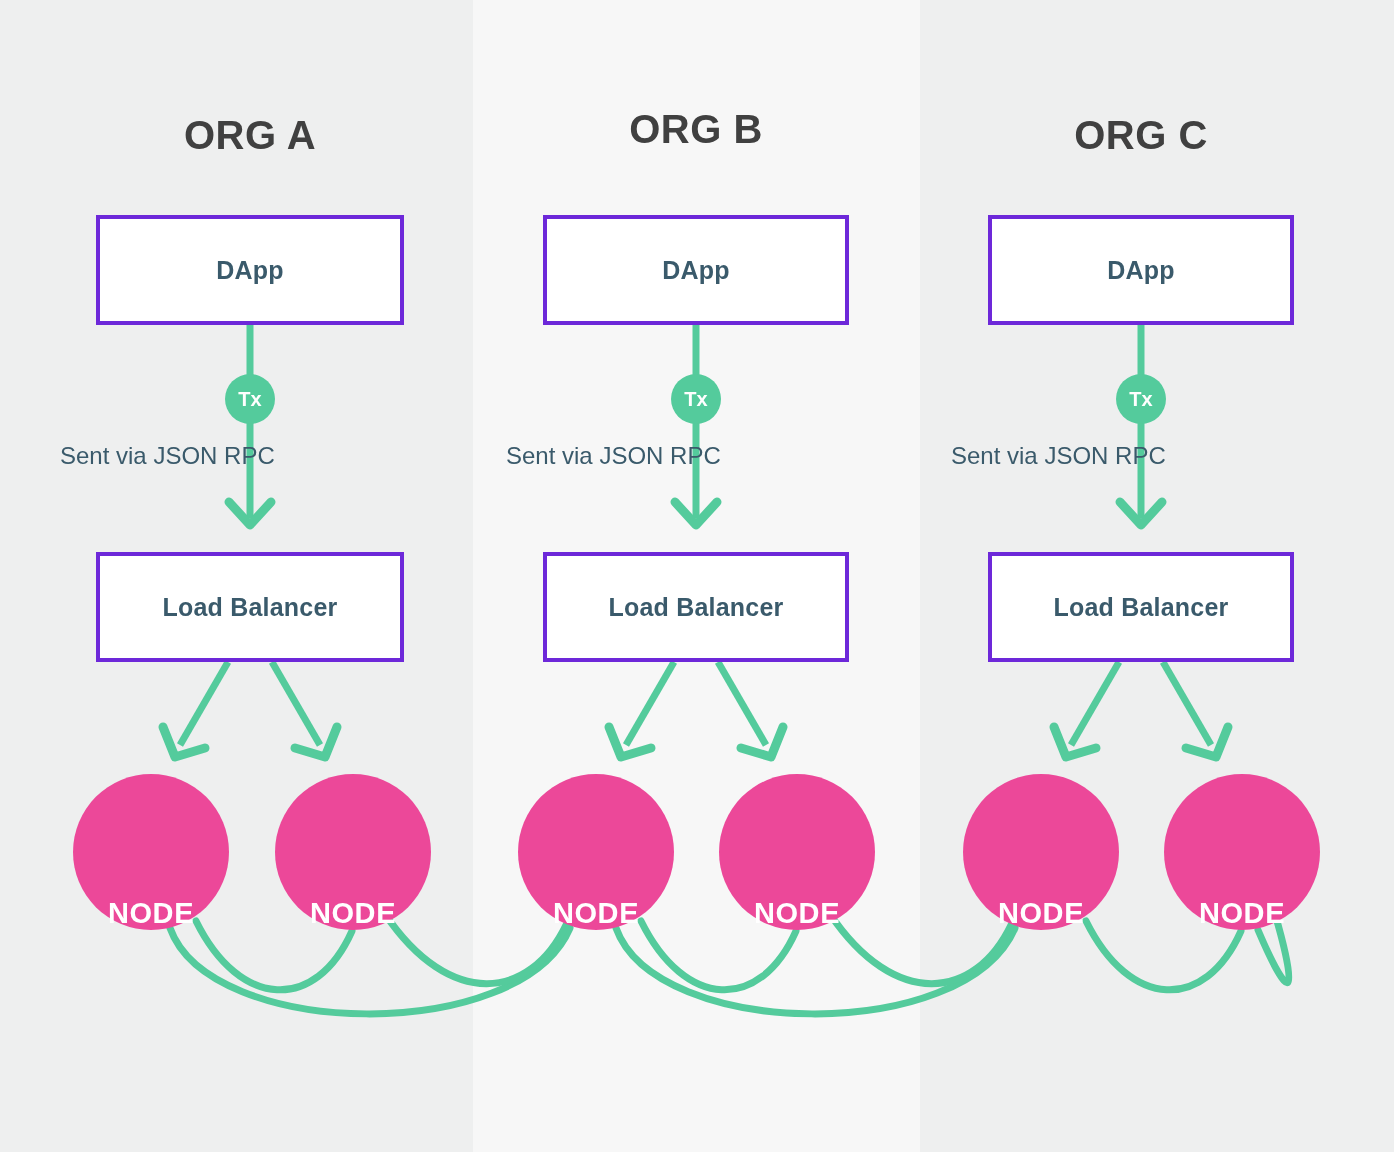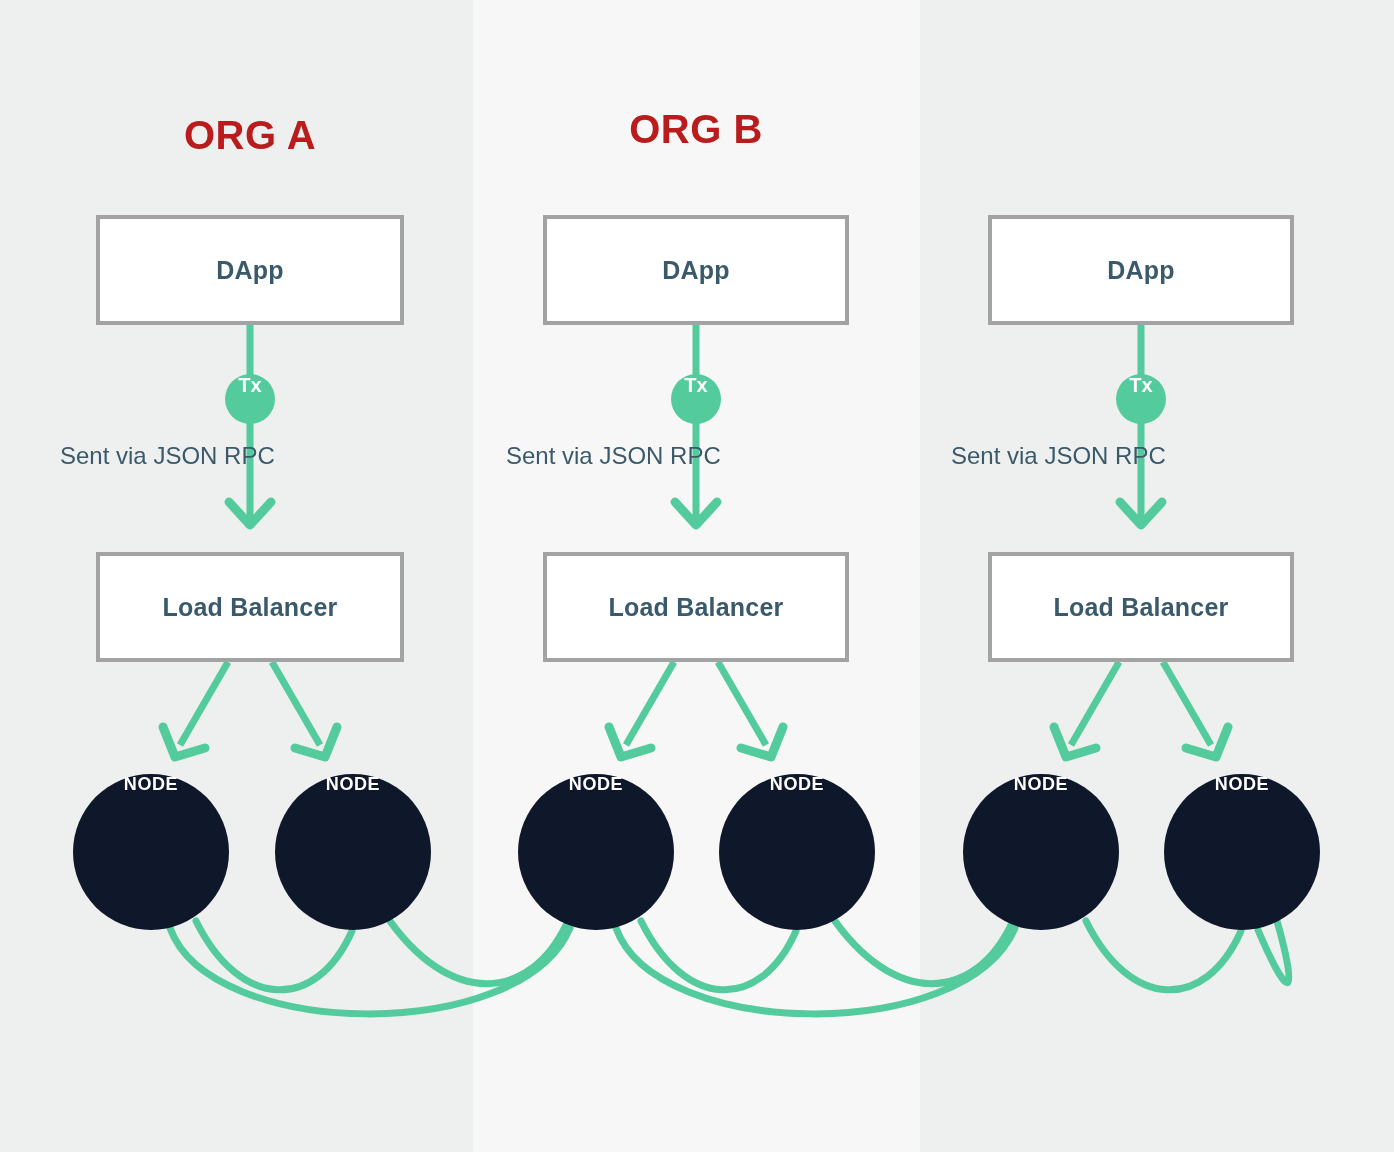--- a/index.html
+++ b/index.html
@@ -29,29 +29,29 @@
     height: 1152px;
     pointer-events: none;
   }
 
   .org-title {
     position: absolute;
     text-align: center;
     font-size: 40px;
     font-weight: bold;
     letter-spacing: 0.5px;
-    color: #b91c1c;
+    color: #404040;
     line-height: 1;
     white-space: nowrap;
   }
 
   .node-box {
     position: absolute;
     background: #ffffff;
-    border: 4px solid #a3a3a3;
+    border: 4px solid #6d28d9;
     box-sizing: border-box;
     display: flex;
     align-items: center;
     justify-content: center;
     color: #3a5a6b;
     font-size: 25px;
     font-weight: bold;
     letter-spacing: 0.2px;
   }
 
@@ -64,37 +64,38 @@
     line-height: 1;
   }
 
   .tx-badge {
     position: absolute;
     width: 50px;
     height: 50px;
     border-radius: 50%;
     background: #54cb9c;
     display: flex;
+    align-items: center;
     justify-content: center;
     color: #ffffff;
     font-size: 20px;
     font-weight: bold;
   }
 
   .node-circle {
     position: absolute;
     width: 156px;
     height: 156px;
     border-radius: 50%;
-    background: #0f172a;
+    background: #ec4899;
     display: flex;
-    align-items: flex-start;
+    align-items: flex-end;
     justify-content: center;
     color: #ffffff;
-    font-size: 18px;
+    font-size: 29px;
     font-weight: bold;
     letter-spacing: 0.6px;
   }
 </style>
 </head>
 <body>
 
 <div id="canvas">
 
   <div class="col-band" id="band-b"></div>
@@ -201,20 +202,21 @@
     <span>Load Balancer</span>
   </div>
 
   <div class="node-circle" style="left:518px; top:774px;">
     <span>NODE</span>
   </div>
   <div class="node-circle" style="left:719px; top:774px;">
     <span>NODE</span>
   </div>
 
+  <div class="org-title" style="left:988px; top:115px; width:306px;">ORG C</div>
 
   <div class="node-box" style="left:988px; top:215px; width:306px; height:110px;">
     <span>DApp</span>
   </div>
 
   <div class="tx-badge" style="left:1116px; top:374px;">
     <span>Tx</span>
   </div>
 
   <div class="rpc-label" style="left:951px; top:444px; width:380px;">Sent via JSON RPC</div>

